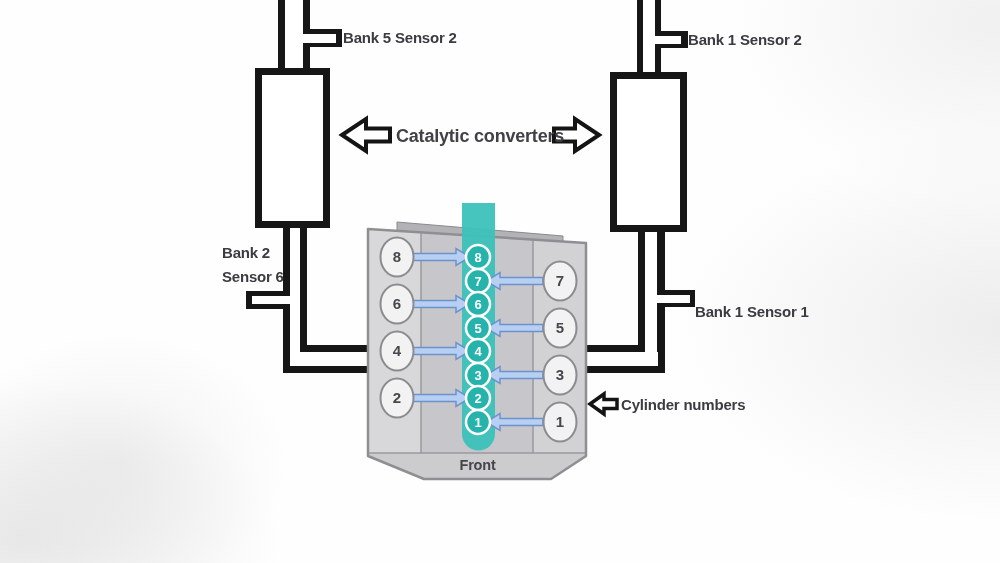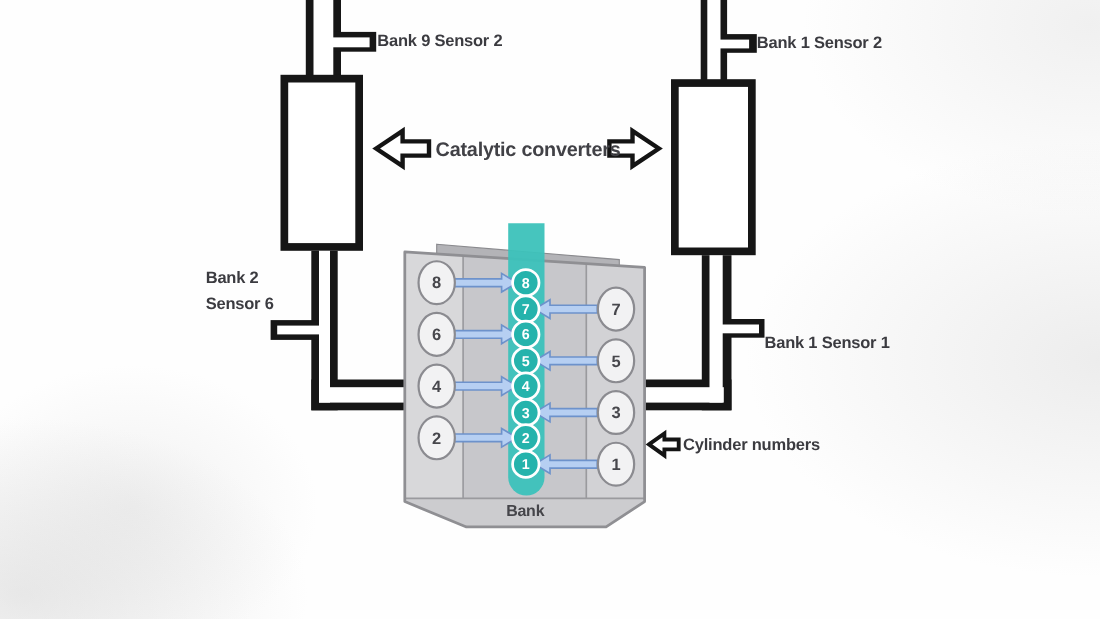--- a/index.html
+++ b/index.html
@@ -14,21 +14,21 @@
       #fefefe;
   }
   #diagram-svg{position:absolute;left:0;top:0;}
   .lbl{
     position:absolute;color:#3b3b40;font-weight:700;font-size:15px;
     letter-spacing:-0.2px;white-space:nowrap;line-height:1.0;
   }
   .lbl-catalytic{font-size:18px;font-weight:700;color:#414146;}
   .lbl-front{font-size:14.5px;color:#45454a;width:95px;text-align:center;}
   .lbl-caption{font-size:21px;font-weight:600;color:#2e2e33;width:300px;text-align:center;letter-spacing:0;}
-  .two-line span{display:block;margin-bottom:9px;}
+  .two-line span{display:block;margin-bottom:9px;margin-left:35px;}
   svg text{font-family:"Liberation Sans","DejaVu Sans",sans-serif;}
   .cyl-num{font-size:15px;font-weight:700;fill:#47474c;}
   .center-num{font-size:13px;font-weight:700;fill:#ffffff;}
 </style>
 </head>
 <body>
 
 <div id="stage">
 
 <svg id="diagram-svg" width="1000" height="563" viewBox="0 0 1000 563">
@@ -129,24 +129,24 @@
     <text class="cyl-num" x="560" y="328" dy="0.35em" text-anchor="middle">5</text>
     <text class="cyl-num" x="560" y="375" dy="0.35em" text-anchor="middle">3</text>
     <text class="cyl-num" x="560" y="422" dy="0.35em" text-anchor="middle">1</text>
   </g>
 
   <path d="M342,135 L366,119 L366,128.5 L390,128.5 L390,141.5 L366,141.5 L366,151 Z" fill="#ffffff" stroke="#141414" stroke-width="4" stroke-linejoin="miter"></path>
   <path d="M599,135 L575,119 L575,128.5 L554,128.5 L554,141.5 L575,141.5 L575,151 Z" fill="#ffffff" stroke="#141414" stroke-width="4" stroke-linejoin="miter"></path>
   <path d="M590,404 L604,394 L604,399.5 L617,399.5 L617,408.5 L604,408.5 L604,414 Z" fill="#ffffff" stroke="#141414" stroke-width="3.5" stroke-linejoin="miter"></path>
 </svg>
 
-<div class="lbl" style="left:343px;top:30px;">Bank 9 Sensor 2</div>
+<div class="lbl" style="left:343px;top:30px;">Bank 5 Sensor 2</div>
 <div class="lbl" style="left:688px;top:32px;text-align:center;">Bank 1 Sensor 2</div>
 <div class="lbl lbl-catalytic" style="left:396px;top:127px;">Catalytic converters</div>
 <div class="lbl two-line" style="left:187px;top:245px;">
   <span>Bank 2</span>
   <span>Sensor 6</span>
 </div>
 <div class="lbl" style="left:695px;top:304px;">Bank 1 Sensor 1</div>
 <div class="lbl" style="left:621px;top:397px;">Cylinder numbers</div>
-<div class="lbl lbl-front" style="left:430px;top:458px;">Bank</div>
+<div class="lbl lbl-front" style="left:430px;top:458px;">Front</div>
 
 </div>
 
 </body></html>

